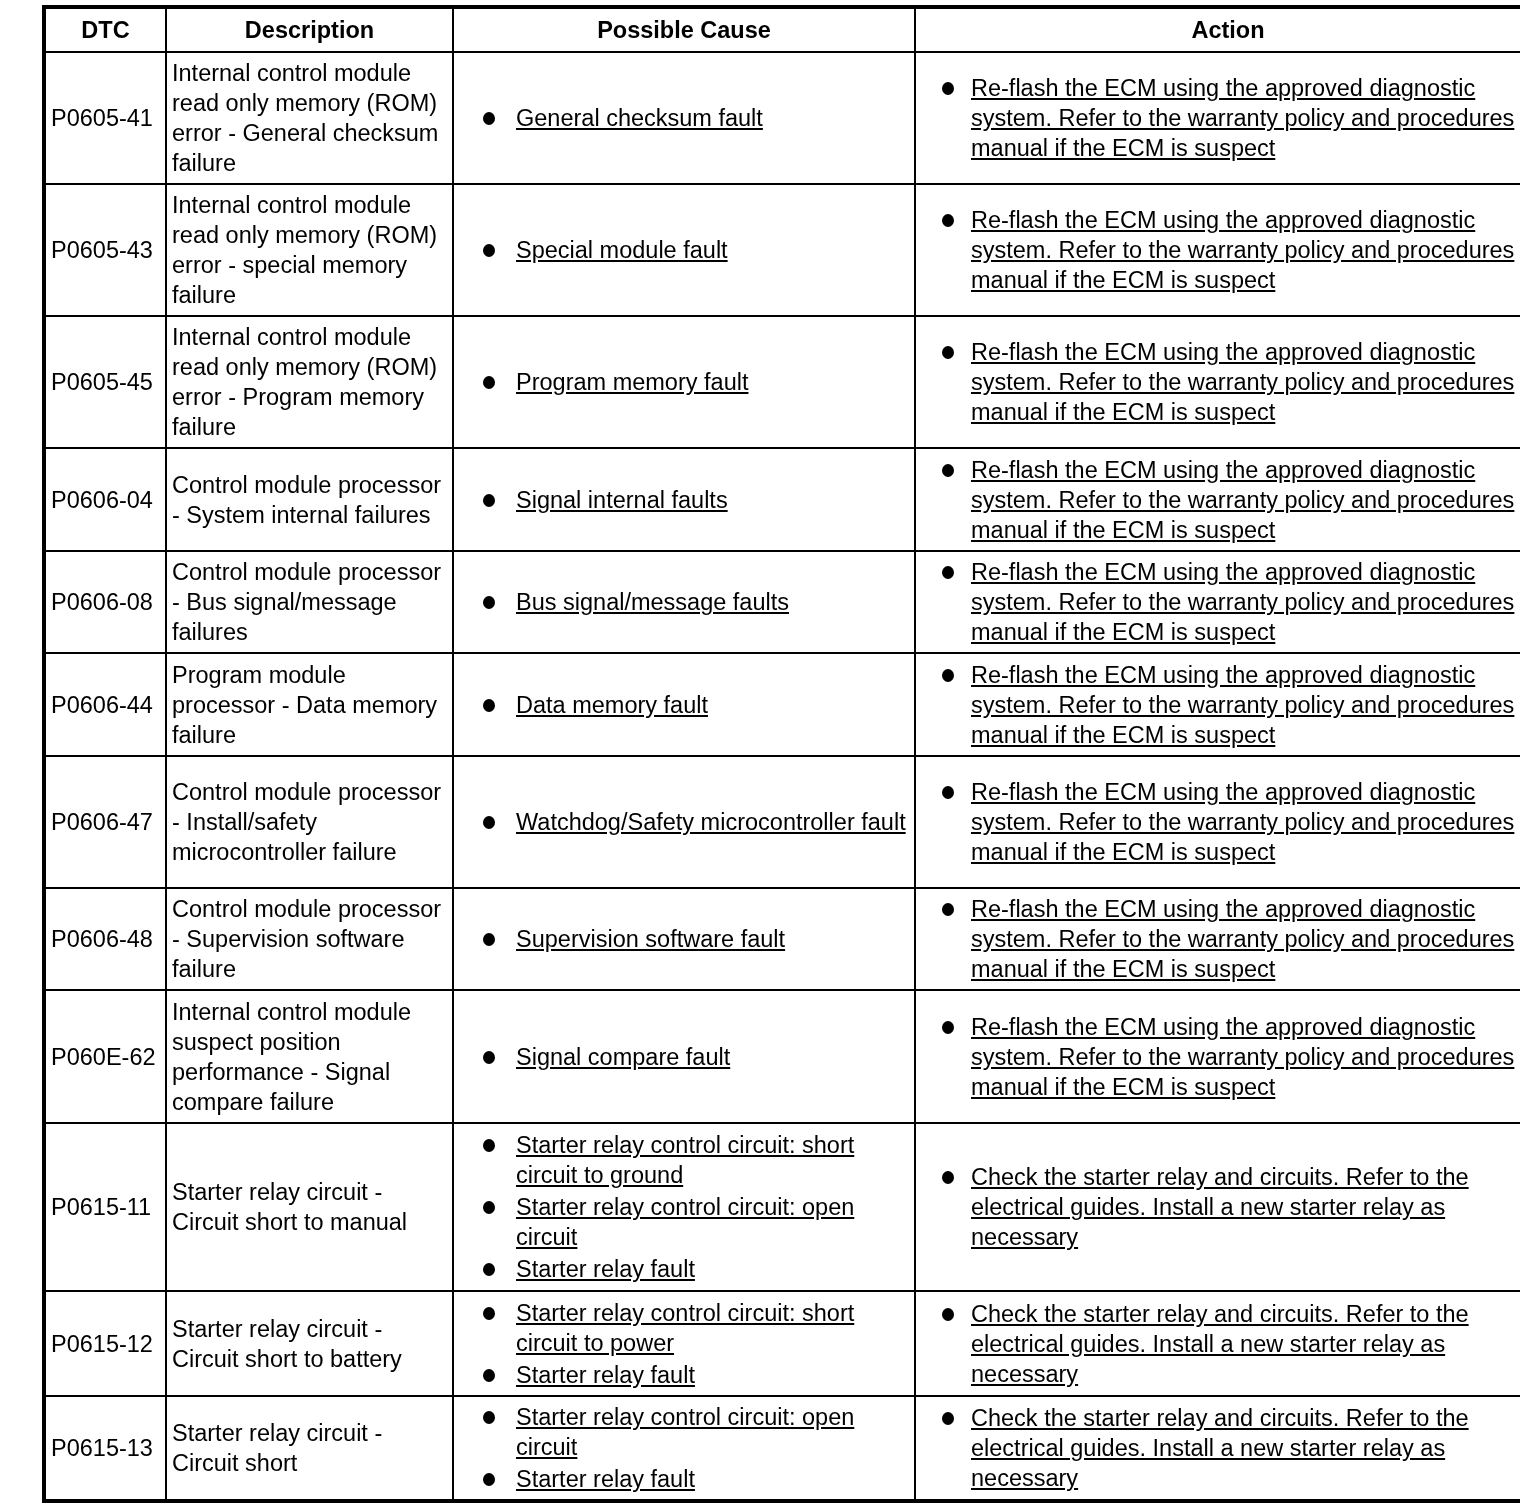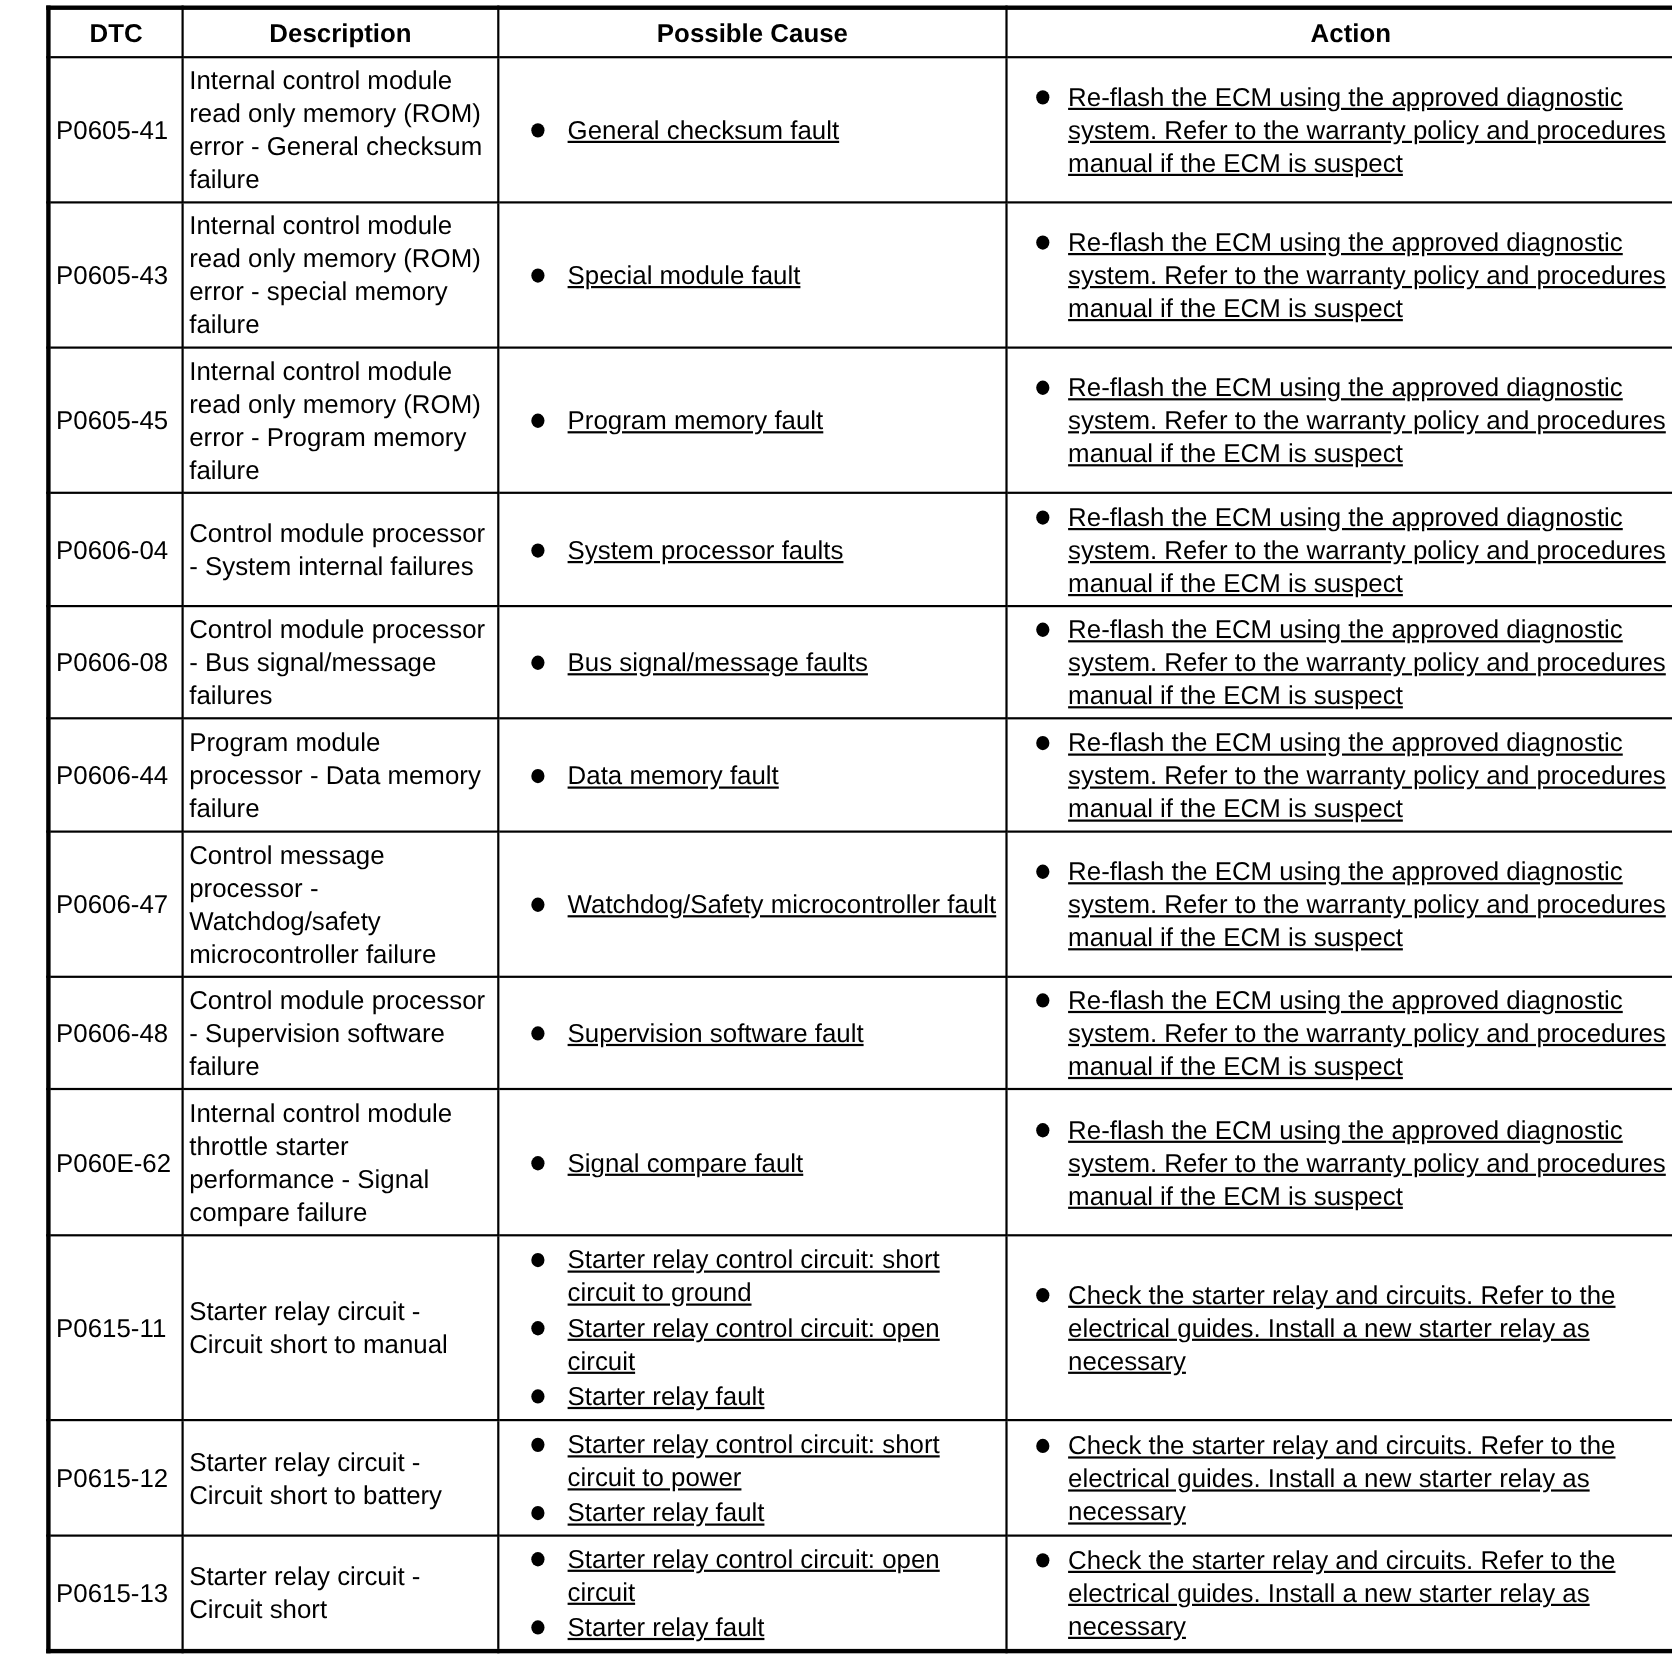--- a/index.html
+++ b/index.html
@@ -88,21 +88,21 @@
           <ul class="bl">
             <li>Re-flash the ECM using the approved diagnostic system. Refer to the warranty policy and procedures manual if the ECM is suspect</li>
           </ul>
         </td>
       </tr>
       <tr style="height: 103px;">
         <td class="dtc-code">P0606-04</td>
         <td class="desc">Control module processor - System internal failures</td>
         <td class="cause">
           <ul class="bl">
-            <li>System processor faults</li>
+            <li>Signal internal faults</li>
           </ul>
         </td>
         <td class="act">
           <ul class="bl">
             <li>Re-flash the ECM using the approved diagnostic system. Refer to the warranty policy and procedures manual if the ECM is suspect</li>
           </ul>
         </td>
       </tr>
       <tr style="height: 102px;">
         <td class="dtc-code">P0606-08</td>
@@ -127,21 +127,21 @@
           </ul>
         </td>
         <td class="act">
           <ul class="bl">
             <li>Re-flash the ECM using the approved diagnostic system. Refer to the warranty policy and procedures manual if the ECM is suspect</li>
           </ul>
         </td>
       </tr>
       <tr style="height: 132px;">
         <td class="dtc-code">P0606-47</td>
-        <td class="desc">Control message processor - Watchdog/safety microcontroller failure</td>
+        <td class="desc">Control module processor - Install/safety microcontroller failure</td>
         <td class="cause">
           <ul class="bl">
             <li>Watchdog/Safety microcontroller fault</li>
           </ul>
         </td>
         <td class="act">
           <ul class="bl">
             <li>Re-flash the ECM using the approved diagnostic system. Refer to the warranty policy and procedures manual if the ECM is suspect</li>
           </ul>
         </td>
@@ -155,21 +155,21 @@
           </ul>
         </td>
         <td class="act">
           <ul class="bl">
             <li>Re-flash the ECM using the approved diagnostic system. Refer to the warranty policy and procedures manual if the ECM is suspect</li>
           </ul>
         </td>
       </tr>
       <tr style="height: 133px;">
         <td class="dtc-code">P060E-62</td>
-        <td class="desc">Internal control module throttle starter performance - Signal compare failure</td>
+        <td class="desc">Internal control module suspect position performance - Signal compare failure</td>
         <td class="cause">
           <ul class="bl">
             <li>Signal compare fault</li>
           </ul>
         </td>
         <td class="act">
           <ul class="bl">
             <li>Re-flash the ECM using the approved diagnostic system. Refer to the warranty policy and procedures manual if the ECM is suspect</li>
           </ul>
         </td>

